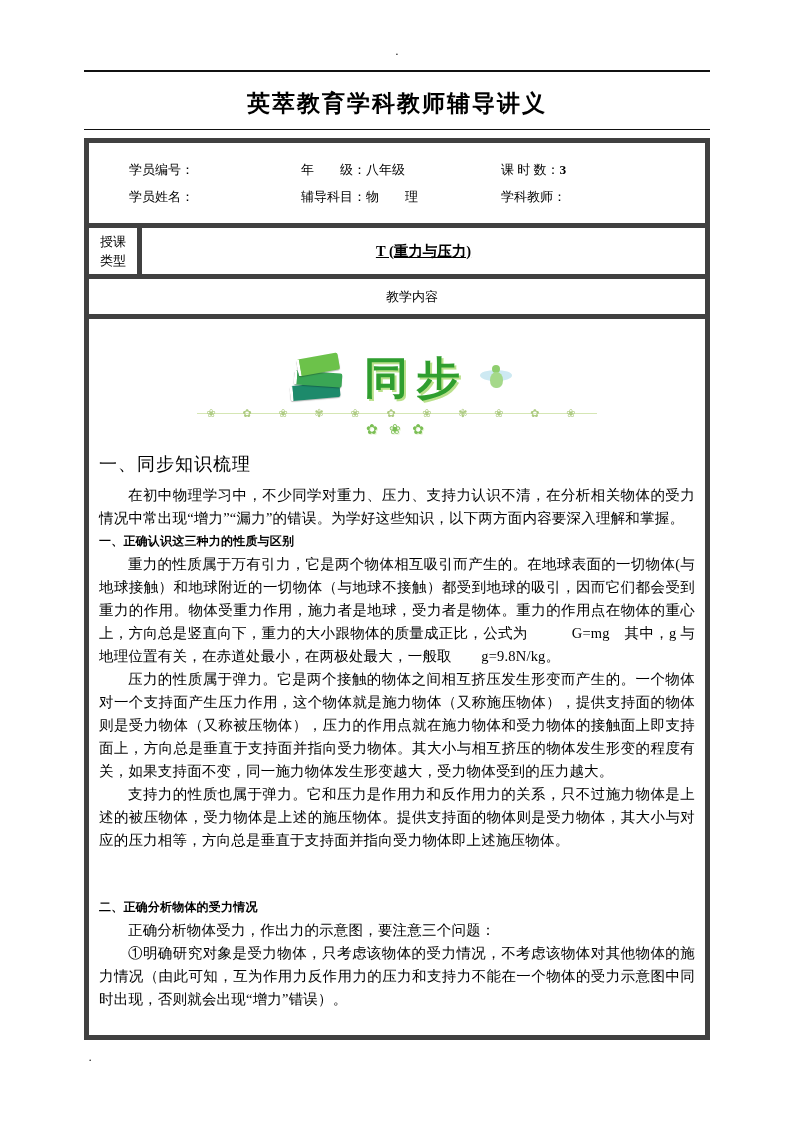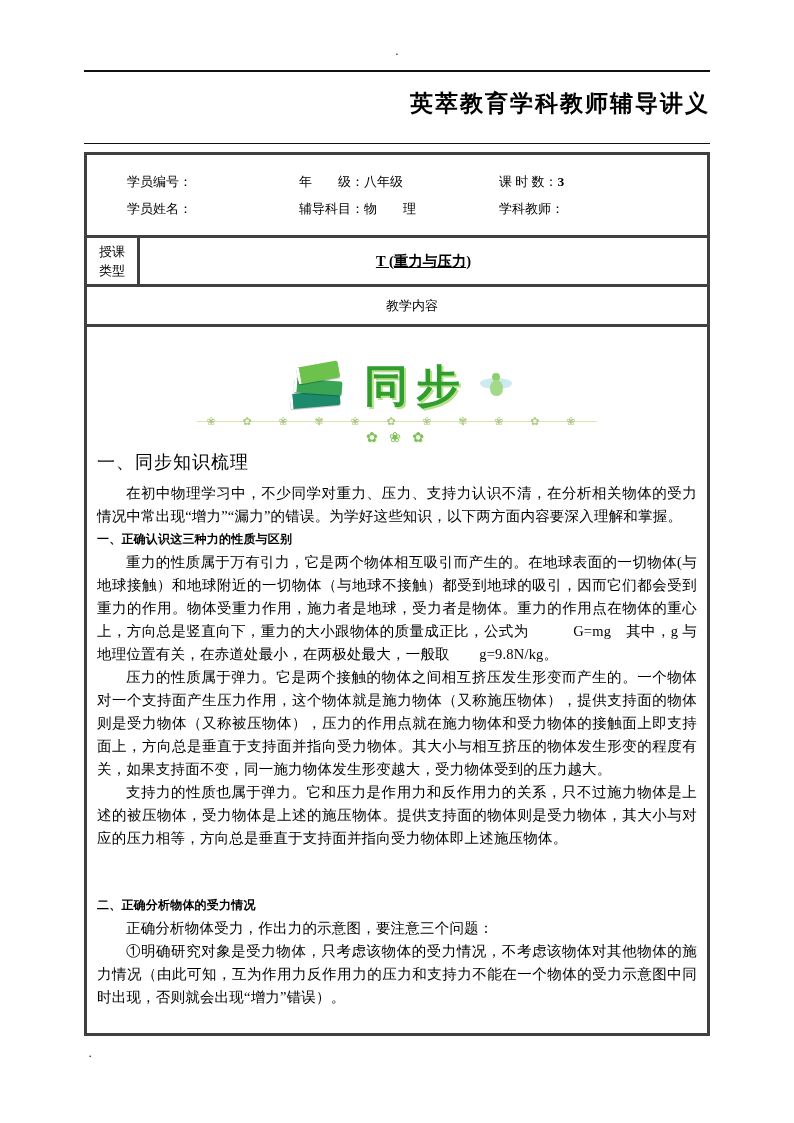--- a/index.html
+++ b/index.html
@@ -3,43 +3,43 @@
 <meta charset="utf-8">
 <style>
   * { box-sizing: border-box; }
   html,body { margin:0; padding:0; background:#e8e8e8; }
   body { font-family:"Liberation Serif","DejaVu Serif",serif; color:#000; }
   .sheet { width:794px; height:1123px; margin:0 auto; background:#ffffff; position:relative; overflow:hidden; }
   .inner { padding:46px 84px 0 84px; }
 
   .top-mark { text-align:center; font-size:13px; height:18px; color:#222; }
   .top-rule { border:none; border-top:2px solid #111; margin:6px 0 0 0; }
-  .page-title { text-align:right; font-size:23px; font-weight:bold; letter-spacing:2px; margin:16px 0 24px 0; }
+  .page-title { text-align:center; font-size:23px; font-weight:bold; letter-spacing:2px; margin:16px 0 10px 0; }
   .title-rule { border:none; border-top:1px solid #111; margin:0 0 8px 0; }
 
   table.doc { width:100%; border-collapse:collapse; table-layout:fixed; }
-  table.doc td { border:3px solid #404040; }
+  table.doc td { border:5px solid #404040; }
 
   .info-cell { padding:13px 0 13px 40px; font-size:13px; }
   .info-line { display:flex; line-height:27px; }
   .ic1 { width:172px; }
   .ic2 { width:200px; }
   .ic3 { flex:1; }
   .ic3 b { font-size:13.5px; }
 
   .label-cell { width:53px; text-align:center; font-size:13px; white-space:pre-line; line-height:19px; padding:4px 2px;margin-left:16px; }
   .value-cell { text-align:center; font-weight:bold; font-size:14.5px;text-decoration:underline; }
   .row-type td { height:47px; }
   .row-date td { height:45px; }
   .row-date .value-cell { font-size:13.5px; }
   .content-header { height:40px; text-align:center; font-size:13px;padding-left:31px; }
   .content-cell { vertical-align:top; padding:6px 10px 24px 10px; height:692px; }
 
   
-  .banner { position:relative; width:400px; margin:12px auto 4px auto; text-align:center; }
+  .banner { position:relative; width:400px; margin:12px auto 14px auto; text-align:center; }
   .banner-row { display:flex; justify-content:center; align-items:flex-end; gap:16px; height:62px; }
   .banner-title { font-size:44px; line-height:0.95; font-weight:bold; color:#2f9e2f; letter-spacing:8px;
                   font-family:"Liberation Sans","DejaVu Sans",sans-serif;
                   text-shadow:2px 2px 0 #b9e08a, -1px -1px 0 #ffffff, 1px -1px 0 #ffffff, -1px 1px 0 #ffffff; }
   .books { position:relative; width:62px; height:54px; flex:0 0 auto; }
   .book { position:absolute; border-radius:2px; border-left:3px solid #fff; box-shadow:0 1px 1px rgba(0,0,0,.25); }
   .b1 { bottom:0;  left:4px;  width:50px; height:15px; background:#1d8a6b; transform:rotate(-5deg); }
   .b2 { bottom:13px; left:8px;  width:48px; height:14px; background:#3aa655; transform:rotate(4deg); }
   .b3 { bottom:26px; left:11px; width:42px; height:17px; background:#6cc24a; transform:rotate(-10deg); }
   .fairy { position:relative; width:24px; height:36px; flex:0 0 auto; margin-bottom:2px; }

